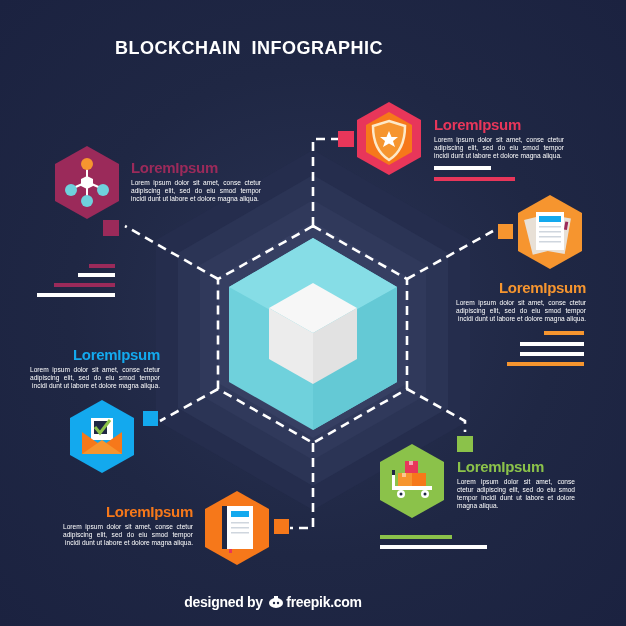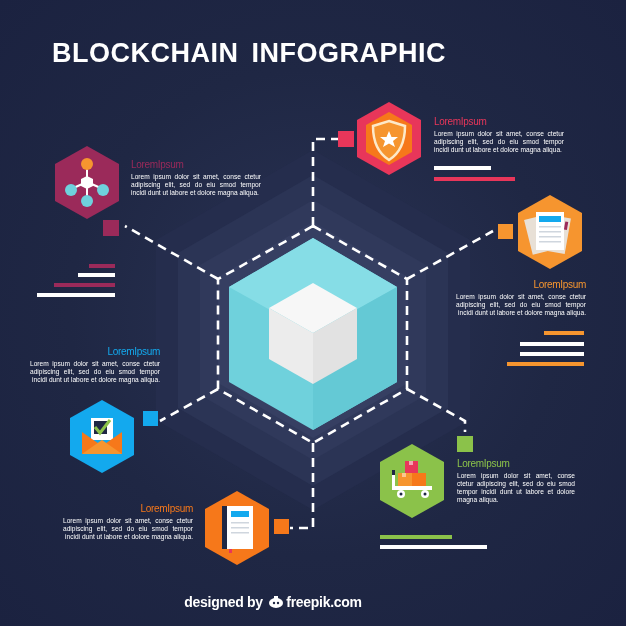--- a/index.html
+++ b/index.html
@@ -1,21 +1,21 @@
 <!DOCTYPE html>
 <html><head>
 <meta charset="utf-8">
 <style>
   html, body { margin: 0; padding: 0; }
   body { width: 626px; height: 626px; overflow: hidden; background: #1f2744; font-family: "Liberation Sans", sans-serif; }
   .canvas { position: relative; width: 626px; height: 626px; background: radial-gradient(ellipse at 50% 50%, #2a3354 0%, #1f2744 55%, #1b2240 100%); }
   svg.bg { position: absolute; left: 0; top: 0; }
-  .title { position: absolute; left: 0; top: 38px; width: 498px; text-align: center; color: #ffffff; font-weight: bold; font-size: 27px; letter-spacing: 0.5px; word-spacing: 5px; }
+  .title { position: absolute; left: 0; top: 38px; width: 498px; text-align: center; color: #ffffff; font-weight: bold; font-size: 18px; letter-spacing: 0.5px; word-spacing: 5px; }
   .block { position: absolute; }
-  .block .h { font-weight: normal; font-size: 10px; letter-spacing: -0.3px; margin-bottom: 3px; }
+  .block .h { font-weight: bold; font-size: 15px; letter-spacing: -0.3px; margin-bottom: 3px; }
   .block .p { color: #ffffff; font-size: 6.6px; line-height: 8px; width: 130px; text-align: justify; text-align-last: left; }
   .block.right .p { text-align-last: right; }
   .block.right .h { text-align: right; }
   .bar { position: absolute; height: 4px; }
   .footer { position: absolute; left: 0; top: 594px; width: 546px; text-align: center; color: #ffffff; font-weight: bold; font-size: 14px; letter-spacing: -0.3px; }
   .footer .logo { display: inline-block; width: 16px; height: 12px; vertical-align: -1px; margin: 0 2px; }
 </style>
 </head>
 <body>
 

